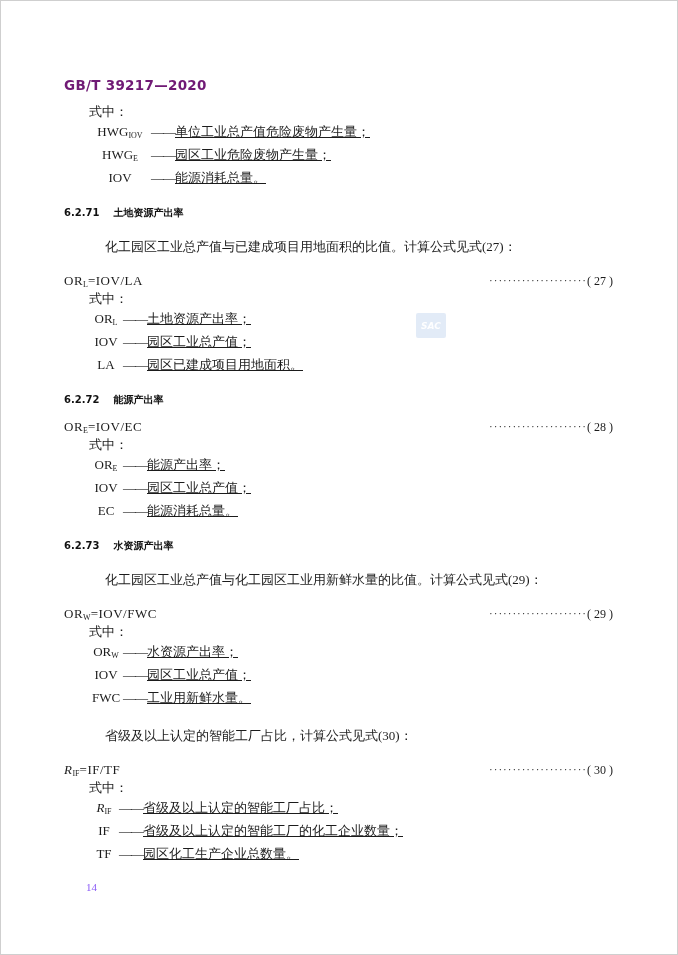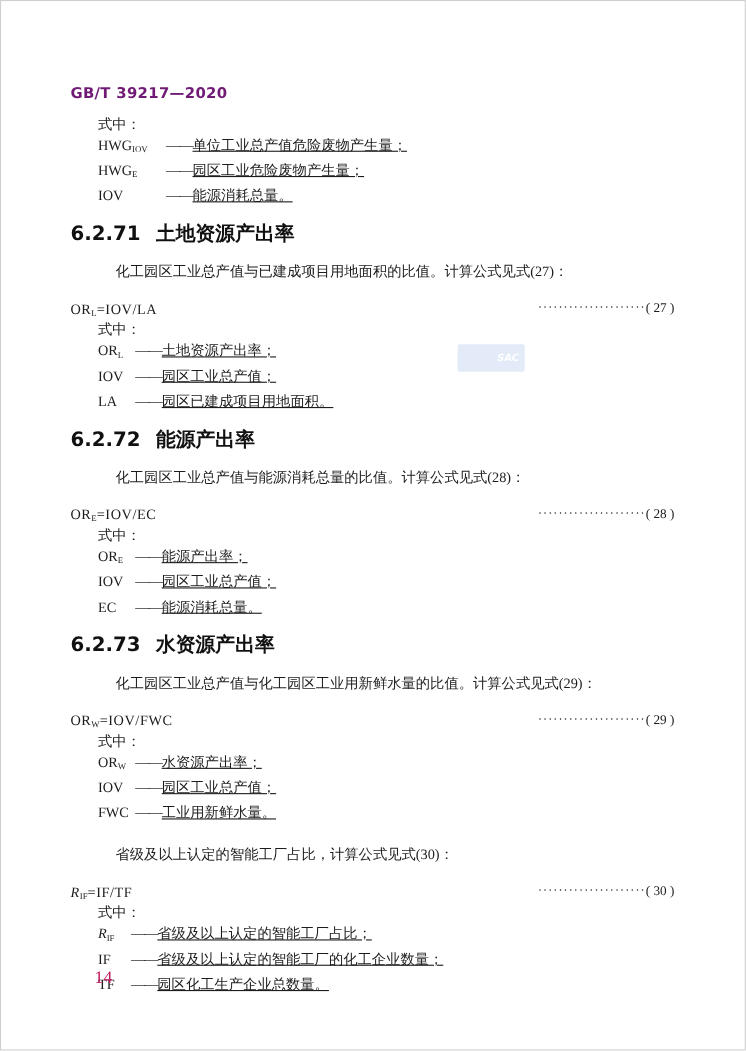--- a/index.html
+++ b/index.html
@@ -10,57 +10,56 @@
     box-sizing:border-box; border:1px solid #cfcfcf;
   }
   .doc-header {
     position:absolute; left:63px; top:76px;
     font-family:"DejaVu Sans","Liberation Sans",sans-serif;
     font-weight:bold; font-size:13.5px; letter-spacing:0.3px; color:#701a75;
   }
   .content {
     position:absolute; left:63px; top:102px; width:549px;
   }
-  .where { margin-left:25px; line-height:19px; }
+  .where { margin-left:25px; line-height:19px;font-family:Liberation Mono, monospace; }
   .term { display:flex; margin-left:25px; line-height:19px; }
-  .term .sym { width:34px; flex:0 0 auto; white-space:nowrap; }
+  .term .sym { width:34px; flex:0 0 auto; white-space:nowrap;text-align:center; }
   .block-lead .sym { width:62px; }
   .block-rif .sym { width:30px; }
   .term .dash { flex:0 0 auto; letter-spacing:-1px; }
   .term .def { flex:1;text-decoration:underline; }
   sub.s { font-size:8px; vertical-align:-2px; letter-spacing:0; }
   .sec-heading {
     margin-top:12px; margin-bottom:8px; line-height:19px;
     font-family:"DejaVu Sans","Liberation Sans",sans-serif;
-    font-weight:bold; font-size:18px; color:#111;
+    font-weight:bold; font-size:10px; color:#111;
   }
   .sec-heading .sec-num { margin-right:14px; }
   .para {
     text-indent:2em; line-height:19px; text-align:justify; margin:15px;
   }
   .formula-row {
     position:relative; line-height:19px; height:19px;
   }
   .f-center { display:inline-block; font-size:13px; letter-spacing:0.5px; }
   .f-leader {
     position:absolute; right:0; top:0; font-size:12px; white-space:nowrap;
   }
   .f-leader .dots { letter-spacing:1px; font-size:11px; vertical-align:1px; }
   .it { font-style:italic; }
   .page-number {
-    position:absolute; left:85px; top:880px; font-size:16px; color:#be185d;
+    position:absolute; left:85px; top:880px; font-size:11px; color:#8b5cf6;
   }
   .watermark {
     position:absolute; left:415px; top:312px; width:30px; height:25px;
     background:rgba(203,219,240,0.55); border-radius:2px;
     display:flex; align-items:center; justify-content:center;
     font-family:"DejaVu Sans","Liberation Sans",sans-serif;
     font-weight:bold; font-style:italic; font-size:9px;
     color:rgba(255,255,255,0.95);
-    padding-left:31px;
   }
 </style>
 </head>
 <body>
 
 <div class="doc-header">GB/T 39217—2020</div>
 
 <div class="watermark">SAC</div>
 
 <div class="content">
@@ -108,21 +107,20 @@
       <span class="sym"><span>LA</span><sub class="s"></sub></span>
       <span class="dash">——</span>
       <span class="def">园区已建成项目用地面积。</span>
     </div>
   </div>
 
   <div>
     <div class="sec-heading">
       <span class="sec-num">6.2.72</span><span>能源产出率</span>
     </div>
-    <p class="para">化工园区工业总产值与能源消耗总量的比值。计算公式见式(28)：</p>
     <div class="formula-row">
       <span class="f-center"><span>OR</span><sub class="s">E</sub><span>=IOV/EC</span></span>
       <span class="f-leader"><span class="dots">·····················</span><span>( 28 )</span></span>
     </div>
     <div class="where">式中：</div>
     <div class="term">
       <span class="sym"><span>OR</span><sub class="s">E</sub></span>
       <span class="dash">——</span>
       <span class="def">能源产出率；</span>
     </div>

